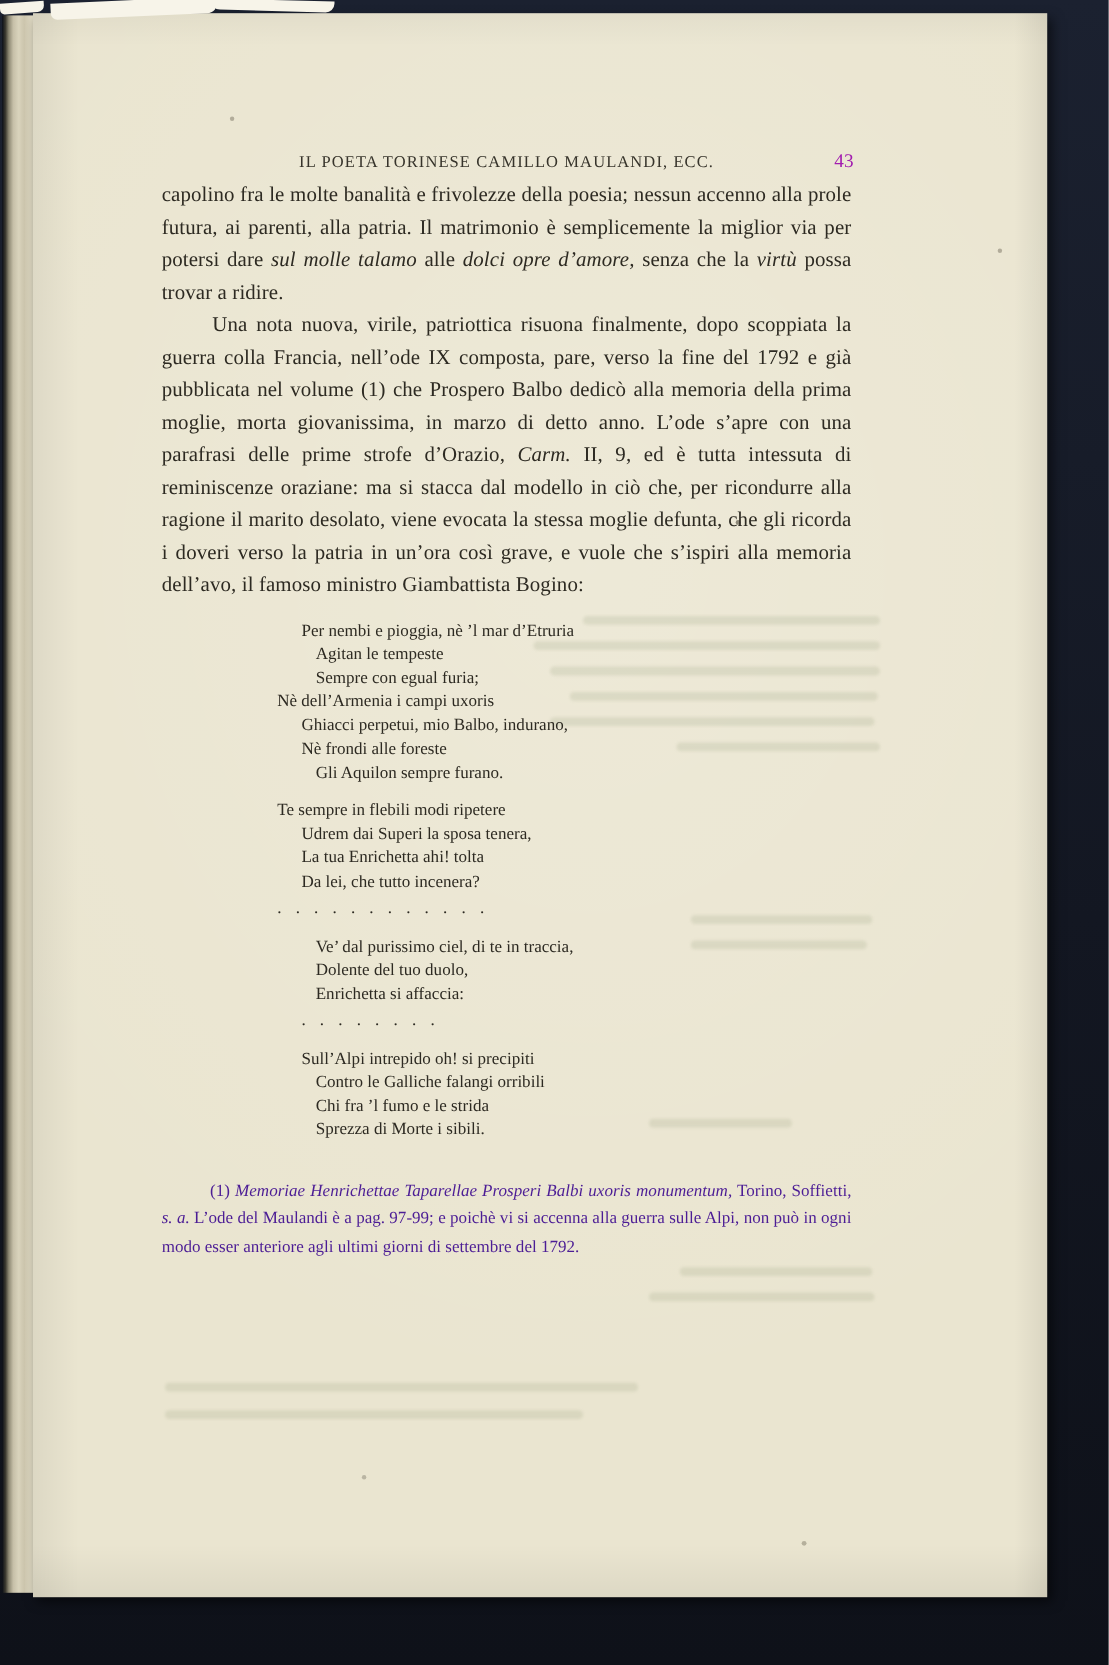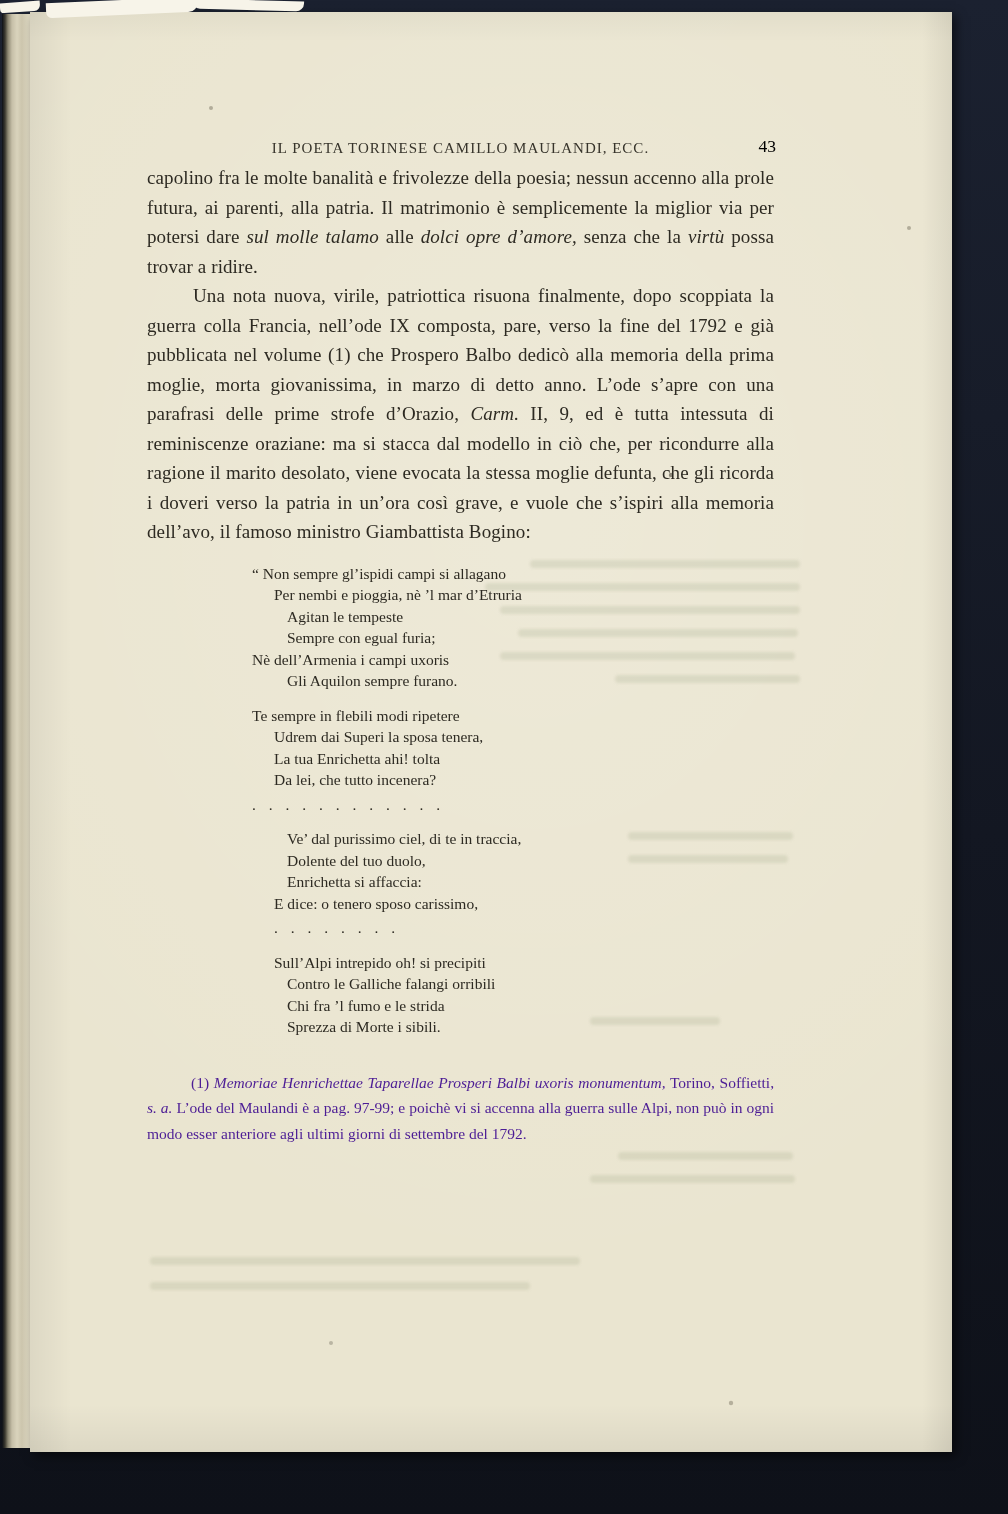--- a/index.html
+++ b/index.html
@@ -53,21 +53,21 @@
   .speckles { position:absolute; left:0; top:0; width:2px; height:2px; border-radius:50%;
     box-shadow: 640px 462px 0 1.2px rgba(45,40,28,.5),
                 878px 215px 0 1px rgba(45,40,28,.3),
                 300px 1330px 0 1px rgba(45,40,28,.25),
                 700px 1390px 0 1.2px rgba(60,52,35,.3),
                 180px 95px 0 1px rgba(45,40,28,.3); }
 
   .running-header { position:absolute; top:128px; left:117px; width:627px;
     text-align:center; font-size:15px; letter-spacing:1px; color:#37342b; }
   .pagenum { position:absolute; right:-2px; top:-4px; font-size:17.5px;
-    letter-spacing:0; color:#000000; }
+    letter-spacing:0; color:#a21caf; }
 
   .content { position:absolute; top:151px; left:117px; width:627px; color:#2d2a22; }
   .para { font-size:19px; line-height:29.5px; text-align:justify; letter-spacing:.1px; }
   .para.indent { text-indent:46px; }
   em { font-style:italic; }
 
   .poem { margin-top:16px; margin-left:105px; font-size:15.5px; line-height:21.5px;
     color:#2d2a22; }
   .poem-line.ind1 { margin-left:22px; }
   .poem-line.ind2 { margin-left:35px; }
@@ -103,35 +103,35 @@
 
     <div class="running-header">
       <span>IL POETA TORINESE CAMILLO MAULANDI, ECC.</span>
       <span class="pagenum">43</span>
     </div>
 
     <div class="content">
       <p class="para"><span>capolino fra le molte banalità e frivolezze della poesia; nessun accenno alla prole futura, ai parenti, alla patria. Il matrimonio è semplicemente la miglior via per potersi dare </span><em>sul molle talamo</em><span> alle </span><em>dolci opre d’amore,</em><span> senza che la </span><em>virtù</em><span> possa trovar a ridire.</span></p>
       <p class="para indent"><span>Una nota nuova, virile, patriottica risuona finalmente, dopo scoppiata la guerra colla Francia, nell’ode IX composta, pare, verso la fine del 1792 e già pubblicata nel volume (1) che Prospero Balbo dedicò alla memoria della prima moglie, morta giovanissima, in marzo di detto anno. L’ode s’apre con una parafrasi delle prime strofe d’Orazio, </span><em>Carm.</em><span> II, 9, ed è tutta intessuta di reminiscenze oraziane: ma si stacca dal modello in ciò che, per ricondurre alla ragione il marito desolato, viene evocata la stessa moglie defunta, che gli ricorda i doveri verso la patria in un’ora così grave, e vuole che s’ispiri alla memoria dell’avo, il famoso ministro Giambattista Bogino:</span></p>
       <div class="poem">
-          <div class="poem-line ind0">“ Non sempre gl’ispidi campi si allagano</div>
           <div class="poem-line ind1">Per nembi e pioggia, nè ’l mar d’Etruria</div>
           <div class="poem-line ind2">Agitan le tempeste</div>
           <div class="poem-line ind2">Sempre con egual furia;</div>
           <div class="poem-line ind0">Nè dell’Armenia i campi uxoris</div>
+          <div class="poem-line ind1">Ghiacci perpetui, mio Balbo, indurano,</div>
+          <div class="poem-line ind1">Nè frondi alle foreste</div>
           <div class="poem-line ind2">Gli Aquilon sempre furano.</div>
           <div class="poem-line ind0 gap">Te sempre in flebili modi ripetere</div>
           <div class="poem-line ind1">Udrem dai Superi la sposa tenera,</div>
           <div class="poem-line ind1">La tua Enrichetta ahi! tolta</div>
           <div class="poem-line ind1">Da lei, che tutto incenera?</div>
           <div class="poem-line ind0 dots">. . . . . . . . . . . .</div>
           <div class="poem-line ind2 gap">Ve’ dal purissimo ciel, di te in traccia,</div>
           <div class="poem-line ind2">Dolente del tuo duolo,</div>
           <div class="poem-line ind2">Enrichetta si affaccia:</div>
-          <div class="poem-line ind1">E dice: o tenero sposo carissimo,</div>
           <div class="poem-line ind1 dots">. . . . . . . .</div>
           <div class="poem-line ind1 gap">Sull’Alpi intrepido oh! si precipiti</div>
           <div class="poem-line ind2">Contro le Galliche falangi orribili</div>
           <div class="poem-line ind2">Chi fra ’l fumo e le strida</div>
           <div class="poem-line ind2">Sprezza di Morte i sibili.</div>
         </div>
       <div class="footnote"><span>(1) </span><em>Memoriae Henrichettae Taparellae Prosperi Balbi uxoris monumentum,</em><span> Torino, Soffietti, </span><em>s. a.</em><span> L’ode del Maulandi è a pag. 97-99; e poichè vi si accenna alla guerra sulle Alpi, non può in ogni modo esser anteriore agli ultimi giorni di settembre del 1792.</span></div>
     </div>
   </div>
 

